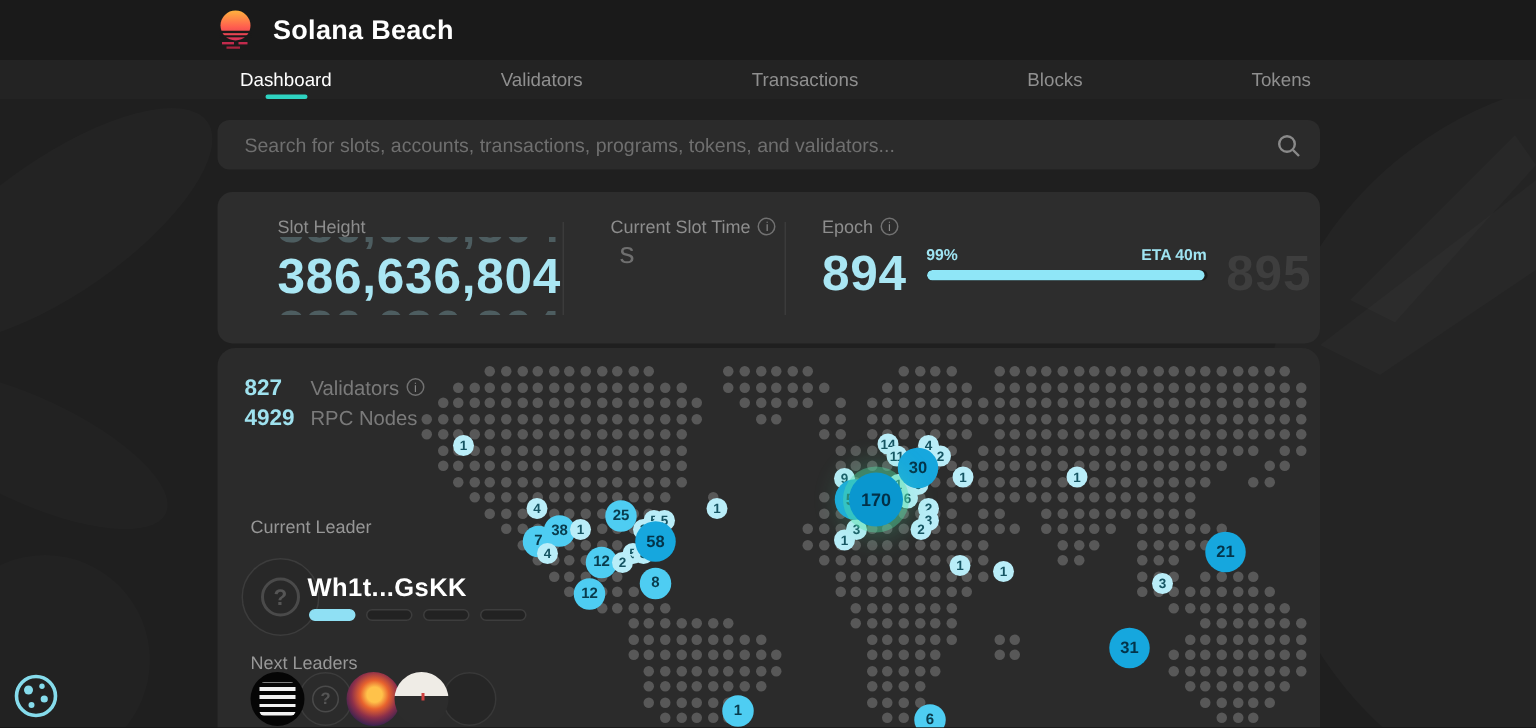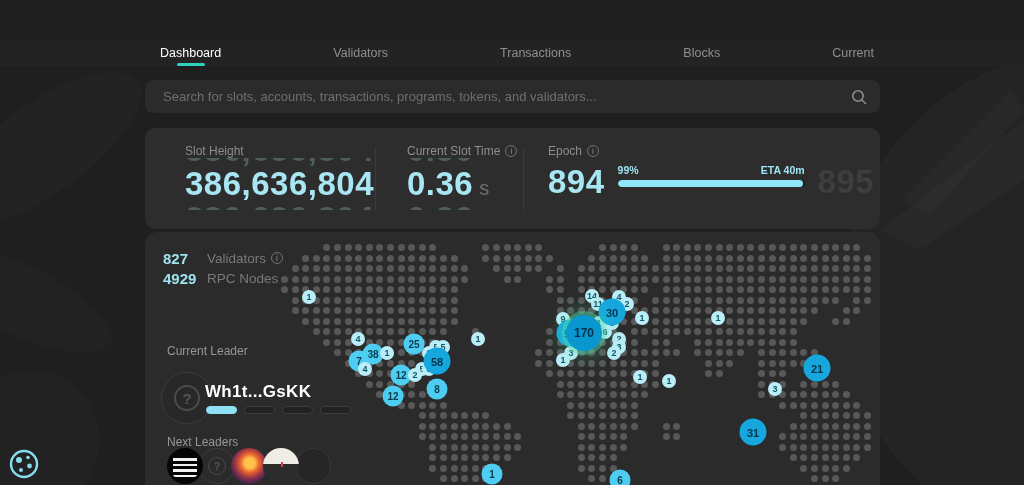--- a/index.html
+++ b/index.html
@@ -104,38 +104,56 @@
 
   <svg class="decor" width="1024" height="485">
     <circle cx="1090" cy="300" r="250" fill="rgba(255,255,255,0.022)"></circle>
     <path d="M880 230 L1024 120 L1024 180 L920 250 Z" fill="rgba(255,255,255,0.02)"></path>
     <path d="M900 200 L1010 90 L1024 110 L930 215 Z" fill="rgba(255,255,255,0.018)"></path>
     <ellipse cx="40" cy="150" rx="120" ry="45" transform="rotate(-35 40 150)" fill="rgba(255,255,255,0.02)"></ellipse>
     <ellipse cx="20" cy="300" rx="100" ry="35" transform="rotate(25 20 300)" fill="rgba(255,255,255,0.016)"></ellipse>
     <circle cx="30" cy="440" r="70" fill="rgba(255,255,255,0.015)"></circle>
   </svg>
 
+  <div class="header">
+    <svg class="logo" viewBox="0 0 30 30">
+      <defs>
+        <linearGradient id="sun" x1="0" y1="0" x2="0" y2="1">
+          <stop offset="0" stop-color="#ffb23e"></stop>
+            <stop offset=".55" stop-color="#ff5e4f"></stop>
+          <stop offset="1" stop-color="#d62f56"></stop>
+        </linearGradient>
+      </defs>
+      <circle cx="15" cy="12" r="10" fill="url(#sun)"></circle>
+      <rect x="4" y="15.5" width="22" height="1.6" fill="#1a1a1a"></rect>
+      <rect x="4" y="18.5" width="22" height="1.4" fill="#1a1a1a"></rect>
+      <rect x="6" y="23" width="8" height="1.6" fill="#c22b4d"></rect>
+      <rect x="17" y="23" width="6" height="1.6" fill="#c22b4d"></rect>
+      <rect x="9" y="26" width="9" height="1.5" fill="#a8243f"></rect>
+    </svg>
+    <div class="app-title">Solana Beach</div>
+  </div>
 
   <div class="nav">
     <div class="nav-inner">
         <div class="nav-item active">
           <span class="nav-label">Dashboard</span>
           <span class="nav-underline"></span>
         </div>
         <div class="nav-item">
           <span class="nav-label">Validators</span>
         </div>
         <div class="nav-item">
           <span class="nav-label">Transactions</span>
         </div>
         <div class="nav-item">
           <span class="nav-label">Blocks</span>
         </div>
         <div class="nav-item">
-          <span class="nav-label">Current</span>
+          <span class="nav-label">Tokens</span>
         </div>
       </div>
   </div>
 
   <div class="search-bar">
     <input class="search-input" type="text" placeholder="Search for slots, accounts, transactions, programs, tokens, and validators..." style="">
     <svg width="18" height="18" viewBox="0 0 18 18">
       <circle cx="8" cy="8" r="5.2" fill="none" stroke="#8a8a8a" stroke-width="1.6"></circle>
       <line x1="12" y1="12" x2="16" y2="16" stroke="#8a8a8a" stroke-width="1.6"></line>
     </svg>
@@ -155,29 +173,20 @@
           <span>386,636,804</span>
         </div>
     </div>
 
     <div class="stat-col" style="left:262px">
       <div class="stat-label">
         <span>Current Slot Time</span>
         <span class="info-icon"></span>
       </div>
       <div style="display:flex;align-items:flex-end;">
-        <div>
-          <div class="ghost ghost-top">
-              <span>0.36</span>
-            </div>
-          <div class="big-num">0.36</div>
-          <div class="ghost ghost-bottom">
-              <span>0.36</span>
-            </div>
-        </div>
         <div class="unit" style="margin-bottom:10px">s</div>
       </div>
     </div>
 
     <div class="stat-col" style="left:403px">
       <div class="stat-label">
         <span>Epoch</span>
         <span class="info-icon"></span>
       </div>
       <div class="epoch-row">

